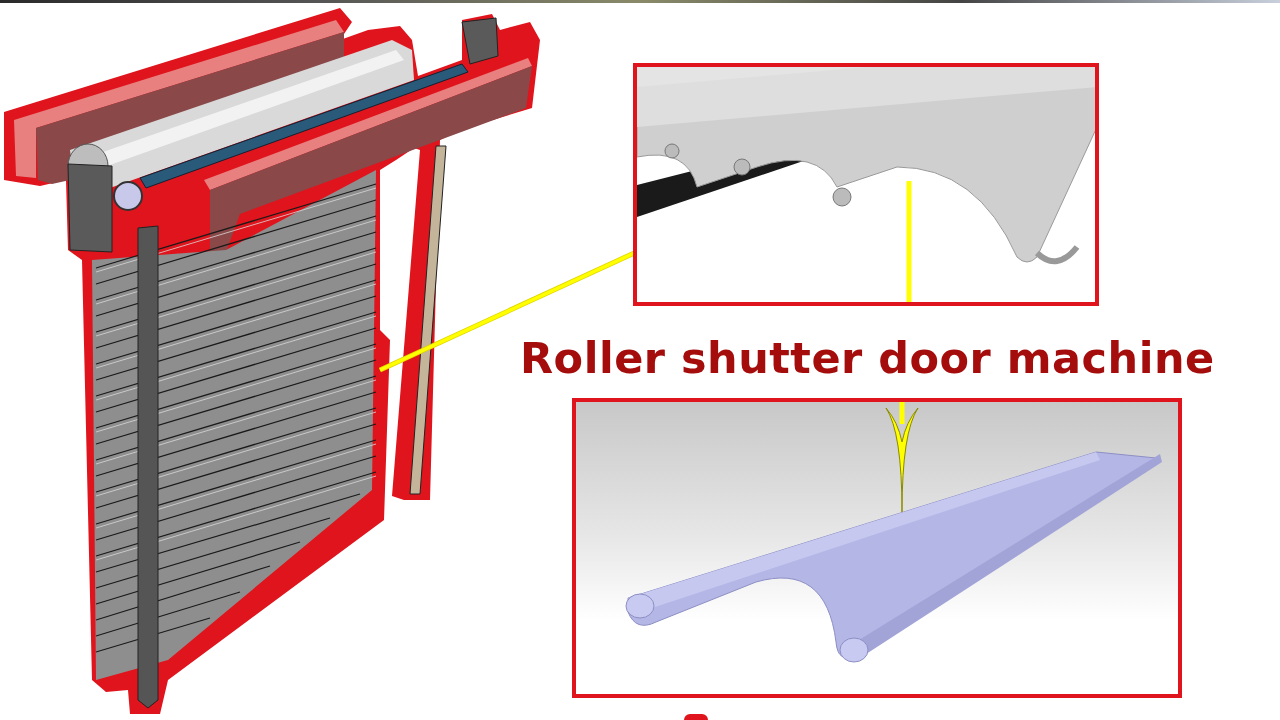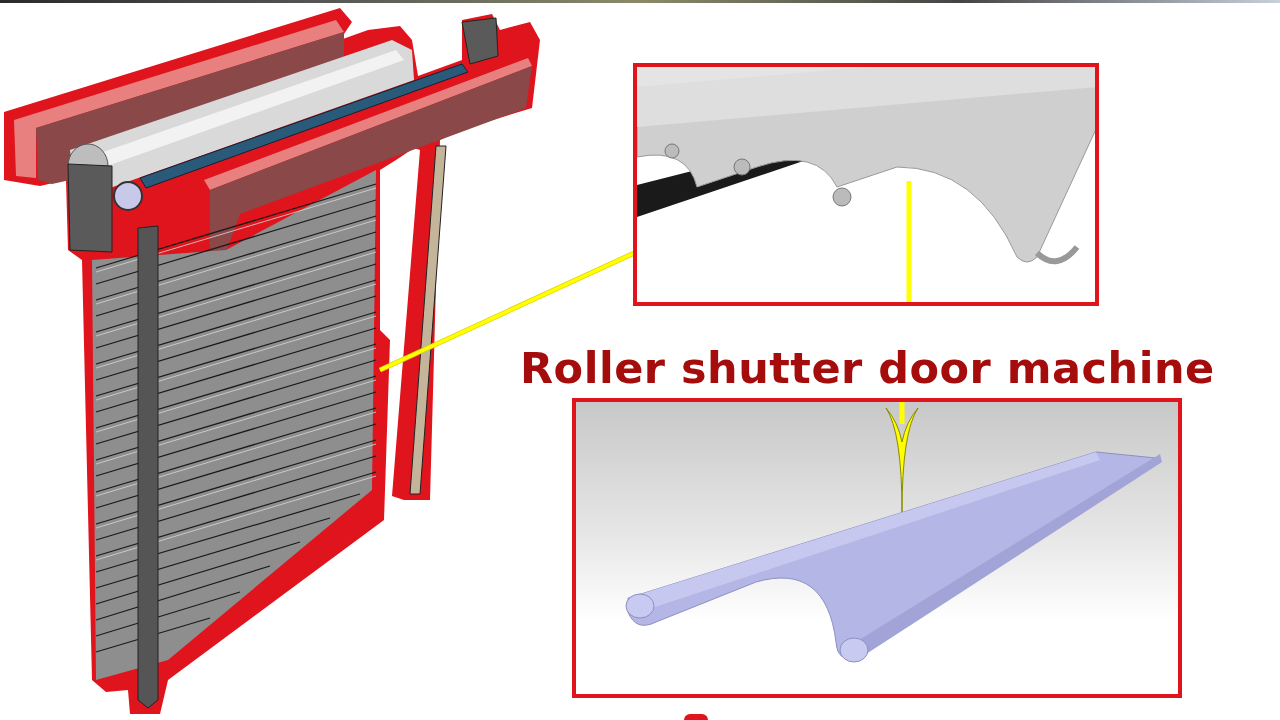--- a/index.html
+++ b/index.html
@@ -1,18 +1,18 @@
 <!DOCTYPE html>
 <html><head>
 <meta charset="utf-8">
 <style>
   html,body{margin:0;padding:0;}
   body{width:1280px;height:720px;background:#ffffff;position:relative;overflow:hidden;font-family:"Liberation Sans",sans-serif;}
   .topbar{position:absolute;left:0;top:0;width:1280px;height:3px;background:linear-gradient(90deg,#2a2a2a,#555,#8a8a6a,#444,#c8d0dc);}
-  .title{position:absolute;left:520px;top:340px;font-family:"DejaVu Sans",sans-serif;font-weight:bold;font-size:43px;letter-spacing:0.5px;color:#a50d0d;white-space:nowrap;line-height:56px;}
+  .title{position:absolute;left:520px;top:330px;font-family:"DejaVu Sans",sans-serif;font-weight:bold;font-size:43px;letter-spacing:0.5px;color:#a50d0d;white-space:nowrap;line-height:56px;}
   .panel{position:absolute;border:4px solid #e0141c;box-sizing:border-box;overflow:hidden;}
   .panel-top{left:633px;top:63px;width:466px;height:243px;background:#ffffff;}
   .panel-bottom{left:572px;top:398px;width:610px;height:300px;background:linear-gradient(180deg,#c8c8c8 0%,#e6e6e6 45%,#ffffff 75%);}
   svg{position:absolute;left:0;top:0;}
   .bottom-mark{position:absolute;left:684px;top:714px;width:24px;height:6px;background:#e0141c;border-radius:6px 6px 0 0;}
 </style>
 </head>
 <body>
 
 <div class="topbar"></div>

